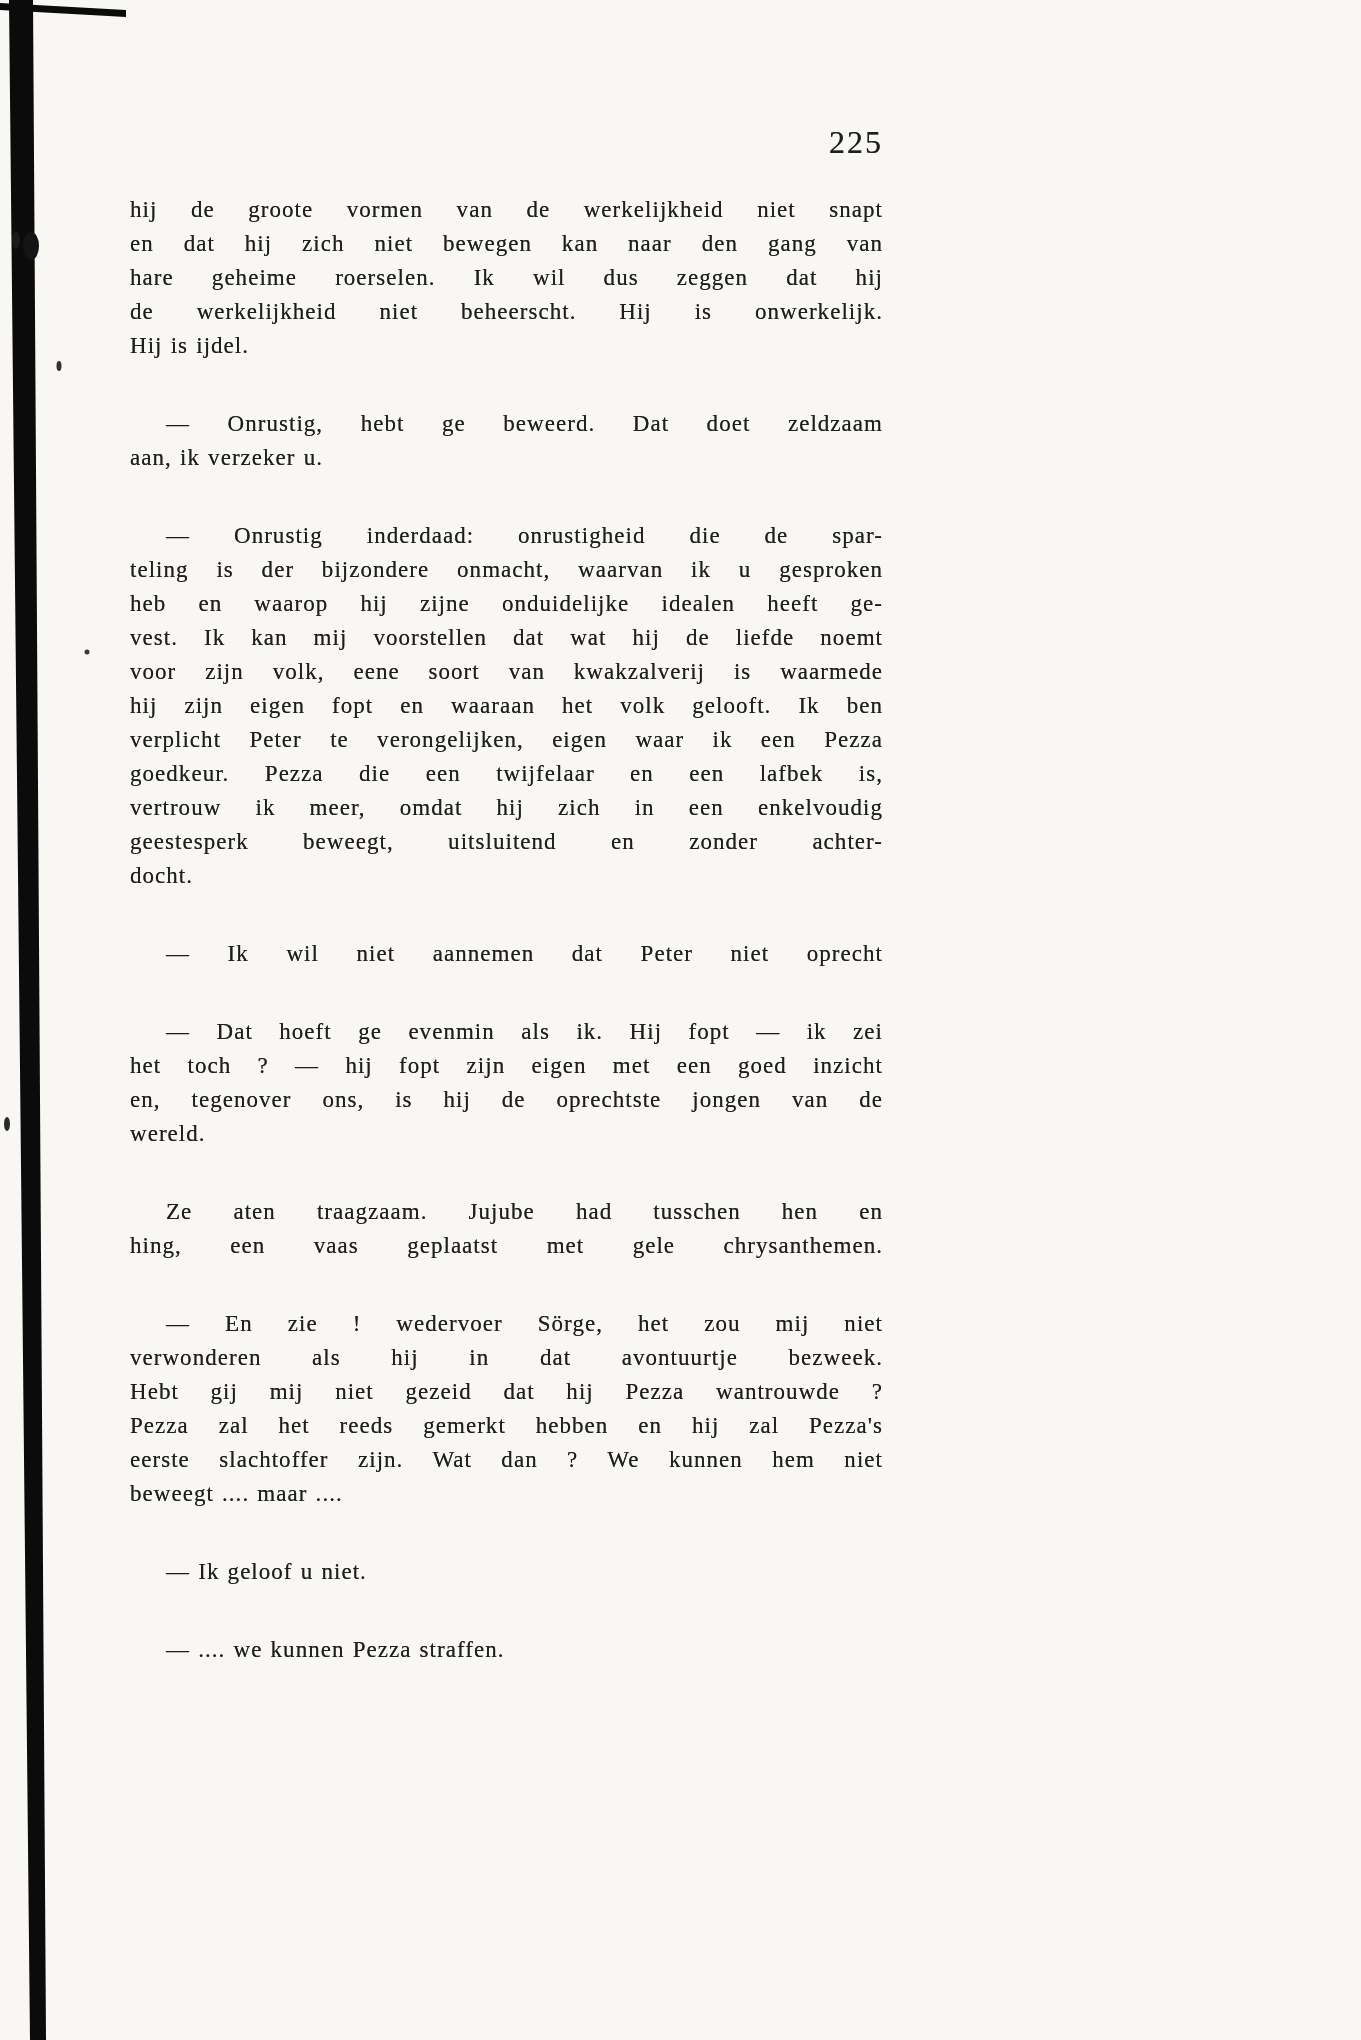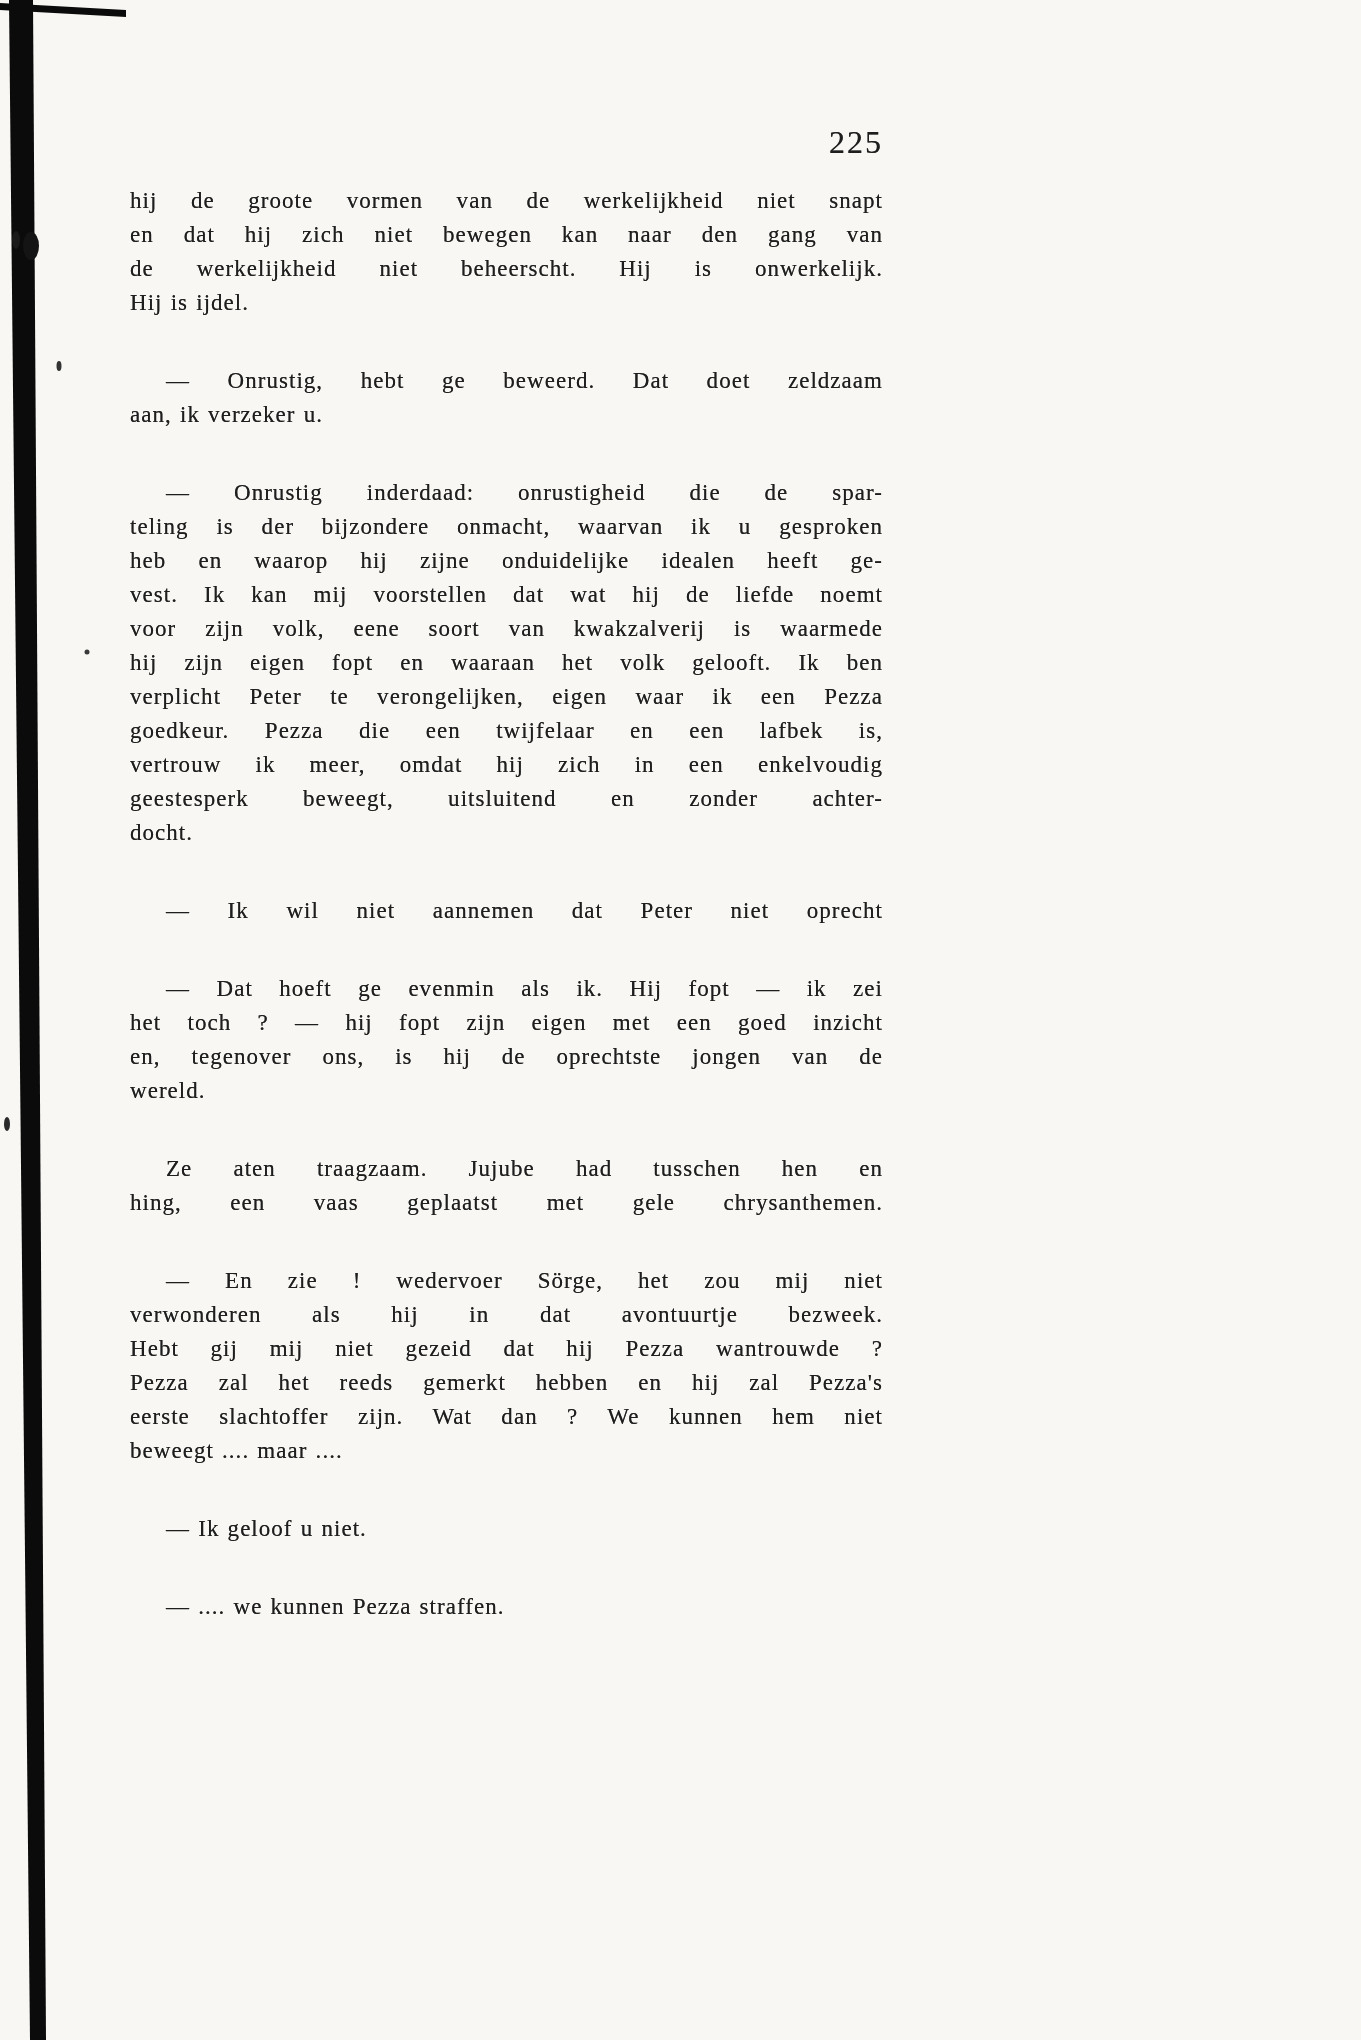--- a/index.html
+++ b/index.html
@@ -23,21 +23,21 @@
     left: 130px;
     width: 753px;
     text-align: right;
     font-size: 32px;
     letter-spacing: 2px;
     text-shadow: 0 0 0.5px rgba(20,20,20,0.7);
   }
 
   .text-block {
     position: absolute;
-    top: 184px;
+    top: 193px;
     left: 130px;
     width: 753px;
     font-size: 23px;
     line-height: 34px;
     letter-spacing: 0.045em;
     word-spacing: 0.06em;
     text-shadow: 0 0 0.5px rgba(20,20,20,0.7);
   }
 
   .line {
@@ -74,20 +74,21 @@
     <ellipse cx="59" cy="366" rx="2.5" ry="5" fill="#333"></ellipse>
     <circle cx="87" cy="652" r="2.5" fill="#3a3a3a"></circle>
     <ellipse cx="7" cy="1124" rx="3" ry="7" fill="#2a2a2a"></ellipse>
   </svg>
 
   <div class="page-number">225</div>
 
   <div class="text-block" id="text-block">
       <div class="line just">hij de groote vormen van de werkelijkheid niet snapt</div>
       <div class="line just">en dat hij zich niet bewegen kan naar den gang van</div>
+      <div class="line just">hare geheime roerselen. Ik wil dus zeggen dat hij</div>
       <div class="line just">de werkelijkheid niet beheerscht. Hij is onwerkelijk.</div>
       <div class="line">Hij is ijdel.</div>
       <div class="line just ind">— Onrustig, hebt ge beweerd. Dat doet zeldzaam</div>
       <div class="line">aan, ik verzeker u.</div>
       <div class="line just ind">— Onrustig inderdaad: onrustigheid die de spar-</div>
       <div class="line just">teling is der bijzondere onmacht, waarvan ik u gesproken</div>
       <div class="line just">heb en waarop hij zijne onduidelijke idealen heeft ge-</div>
       <div class="line just">vest. Ik kan mij voorstellen dat wat hij de liefde noemt</div>
       <div class="line just">voor zijn volk, eene soort van kwakzalverij is waarmede</div>
       <div class="line just">hij zijn eigen fopt en waaraan het volk gelooft. Ik ben</div>

